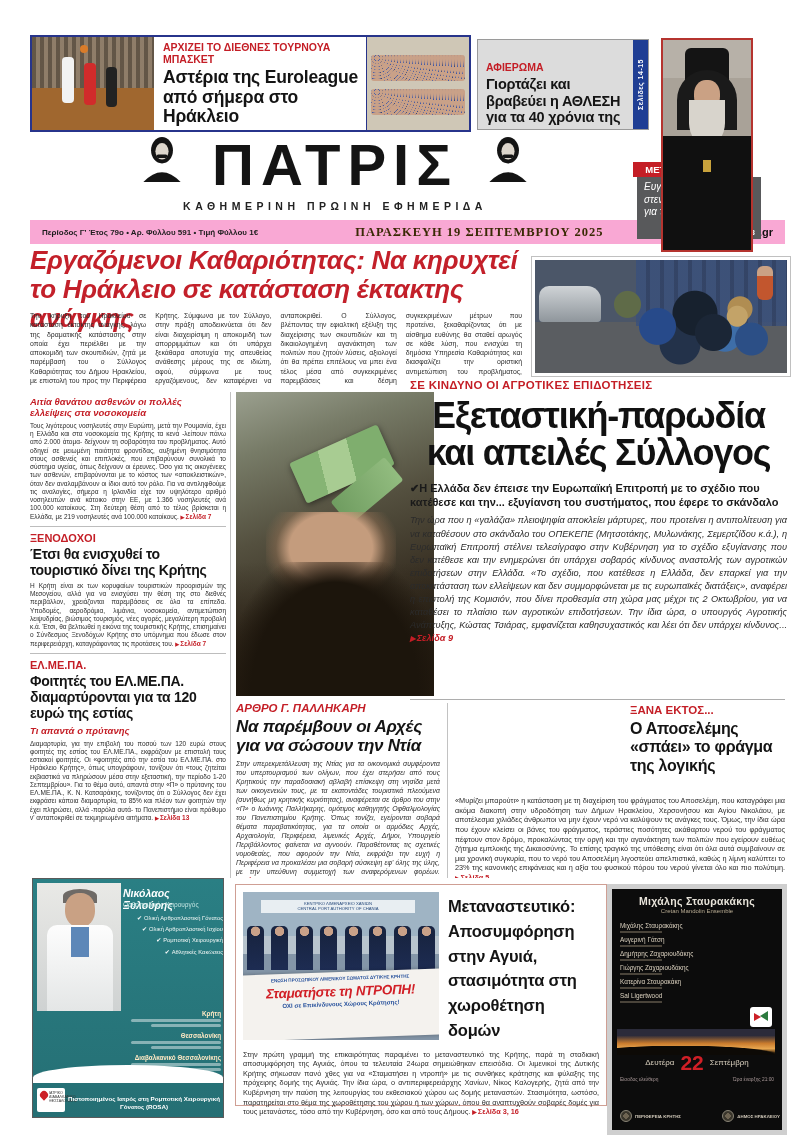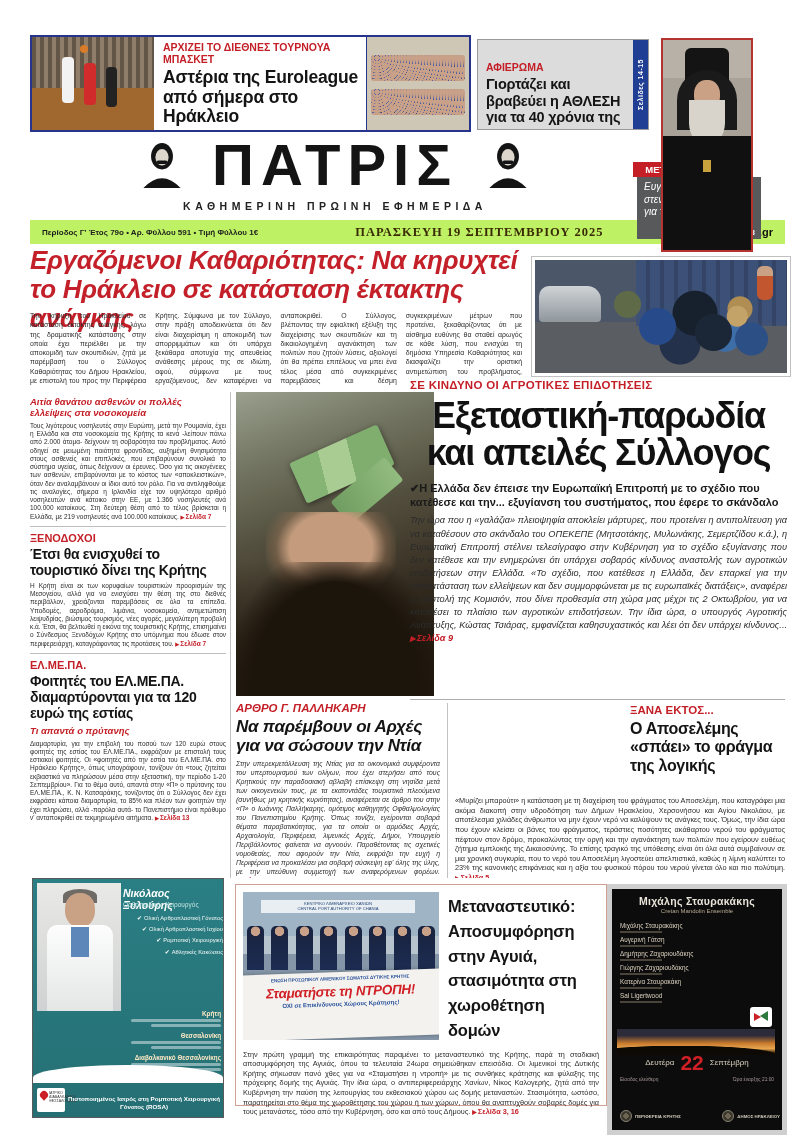--- a/index.html
+++ b/index.html
@@ -32,33 +32,33 @@
   .priest{left:661px;top:38px;width:88px;height:210px;border:2px solid #b5342f;z-index:4;
           background:linear-gradient(#b7b1a8 0 18%, #a9a298 18% 100%);}
   .priest .hat{position:absolute;left:22px;top:8px;width:44px;height:34px;background:#141414;border-radius:6px 6px 2px 2px;}
   .priest .veil{position:absolute;left:14px;top:30px;width:60px;height:60px;background:#1a1a1a;border-radius:50% 50% 0 0;}
   .priest .face{position:absolute;left:31px;top:40px;width:26px;height:30px;background:#caa184;border-radius:45%;}
   .priest .beard{position:absolute;left:26px;top:60px;width:36px;height:46px;background:#d8d4cc;border-radius:0 0 50% 50%;}
   .priest .robe{position:absolute;left:0;top:96px;width:100%;height:114px;background:#101010;}
   .priest .cross{position:absolute;left:40px;top:120px;width:8px;height:12px;background:#c8a23c;}
   
   .mast{left:30px;top:130px;width:610px;height:88px;display:flex;flex-direction:column;align-items:center;justify-content:center;z-index:2;}
-  .mastrow{display:flex;align-items:center;gap:30px;}
+  .mastrow{display:flex;align-items:flex-start;gap:30px;}
   .masttitle{font-size:58px;font-weight:bold;letter-spacing:7px;color:#141414;line-height:1;}
   .mastsub{font-size:10.5px;font-weight:bold;letter-spacing:4.5px;color:#222;margin-top:6px;}
   .bust{width:40px;height:46px;}
   
   .maxk{left:633px;top:162px;width:114px;height:15px;background:#c41e26;color:#fff;font-weight:bold;font-size:9.5px;
         display:flex;align-items:center;justify-content:center;z-index:3;}
   .maxbox{left:637px;top:177px;width:124px;height:62px;background:#58595b;color:#fff;z-index:3;padding:4px 7px;box-sizing:border-box;}
   .maxbox .q{font-style:italic;font-size:10px;line-height:1.25;}
   .maxbox .p{position:absolute;right:6px;bottom:2px;font-size:8px;font-weight:bold;color:#fff;}
   .maxbox .p::before{content:"▶";color:#e8514e;font-size:7px;margin-right:2px;}
   
-  .datebar{left:30px;top:220px;width:755px;height:24px;background:#bef264;display:flex;align-items:center;
+  .datebar{left:30px;top:220px;width:755px;height:24px;background:#f9a8d4;display:flex;align-items:center;
            justify-content:space-between;padding:0 12px;box-sizing:border-box;z-index:1;}
   .datebar .iss{font-size:8px;font-weight:bold;color:#1d1d1d;}
   .datebar .dt{font-family:"Liberation Serif",serif;font-weight:bold;font-size:12.5px;letter-spacing:1px;color:#3a2a05;}
   .datebar .ws{font-size:11px;font-weight:bold;color:#111;}
   
   .leadtitle{left:30px;top:246px;width:505px;font-size:26px;line-height:1.12;font-style:italic;font-weight:bold;color:#c3202a;letter-spacing:-0.3px;}
   .leadbody{left:30px;top:311px;width:492px;height:76px;column-count:4;column-gap:9px;font-size:6.9px;line-height:1.34;overflow:hidden;}
   .garbage{left:531px;top:256px;width:252px;height:113px;border:1px solid #c0c0c0;padding:3px;background:#fff;}
   .garbage .inner{width:100%;height:100%;position:relative;background:linear-gradient(#4b5668 0 55%, #5a5d61 55% 100%);overflow:hidden;}
   .garbage .shop{position:absolute;right:0;top:0;width:60%;height:58%;background:repeating-linear-gradient(90deg,#39507c 0 10px,#2e4066 10px 14px);opacity:.8;}

